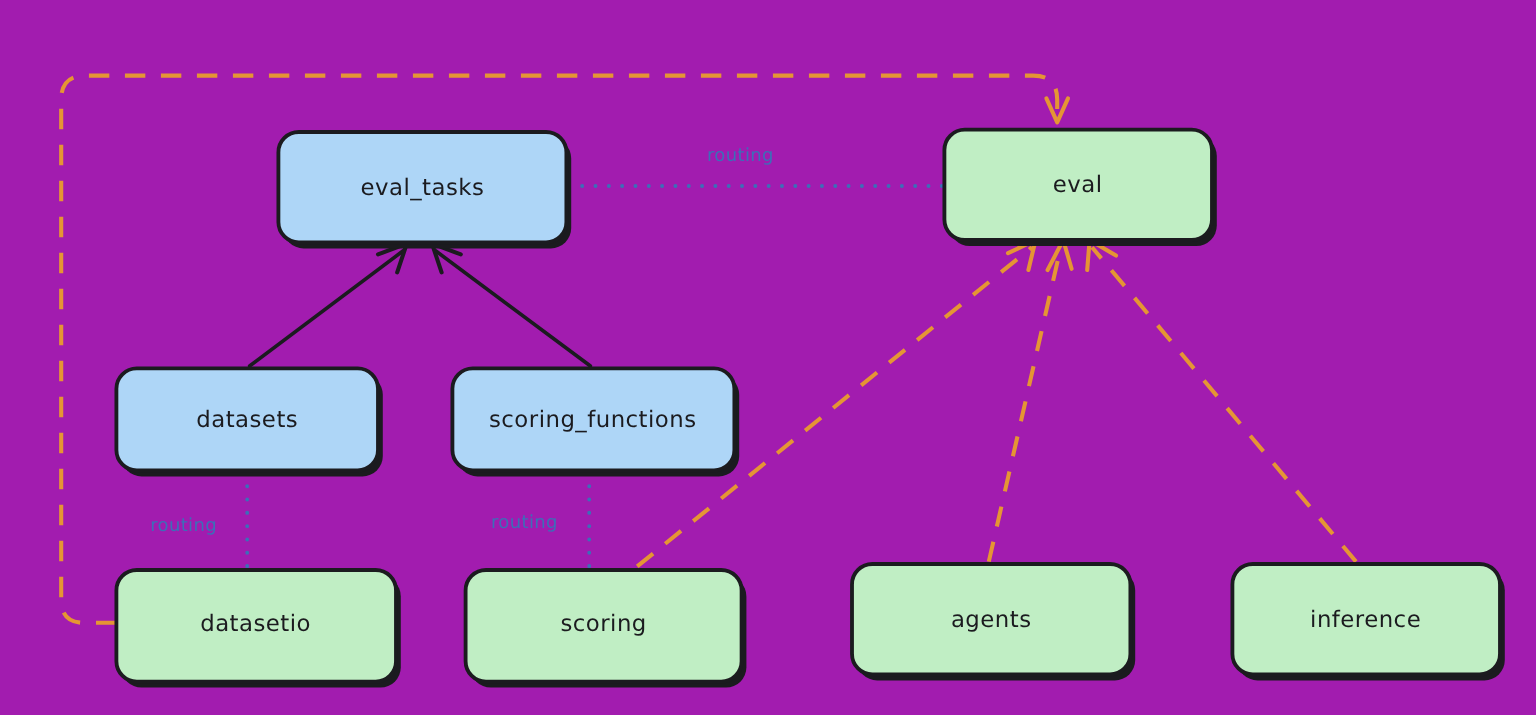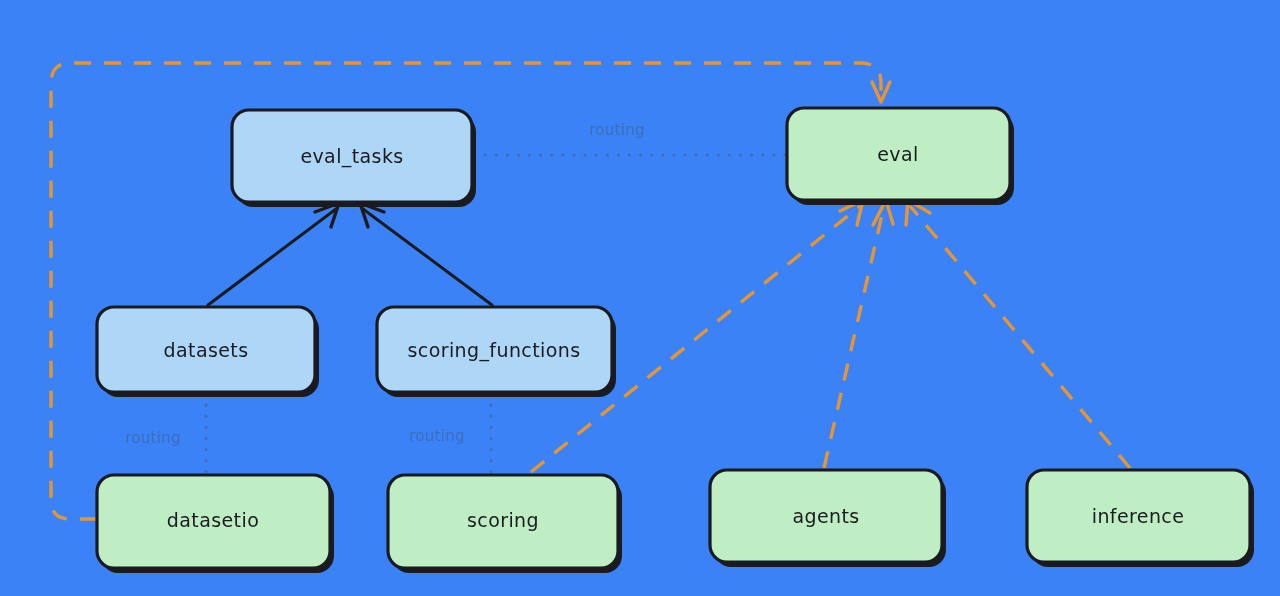--- a/index.html
+++ b/index.html
@@ -10,21 +10,21 @@
   body {
     width: 1280px;
     height: 596px;
     overflow: hidden;
     font-family: "DejaVu Sans", sans-serif;
   }
   #diagram-root {
     position: relative;
     width: 1280px;
     height: 596px;
-    background: #3b82f6;
+    background: #a21caf;
   }
   svg#diagram-svg {
     display: block;
     width: 1280px;
     height: 596px;
   }
   .node-label {
     font-family: "DejaVu Sans", sans-serif;
     font-size: 19px;
     fill: #1b1b1f;

